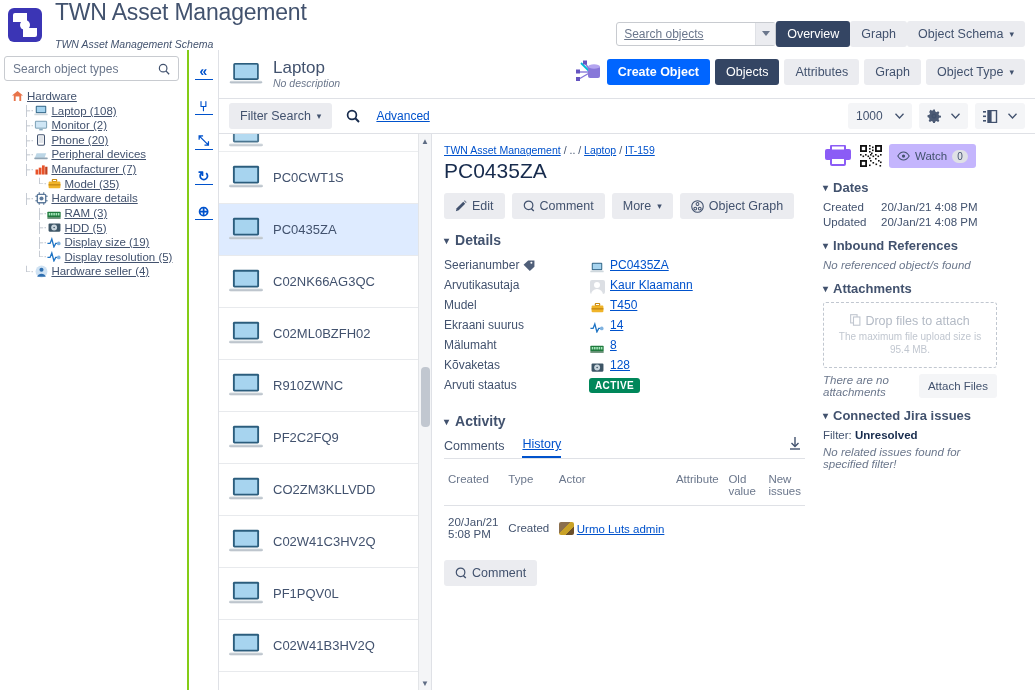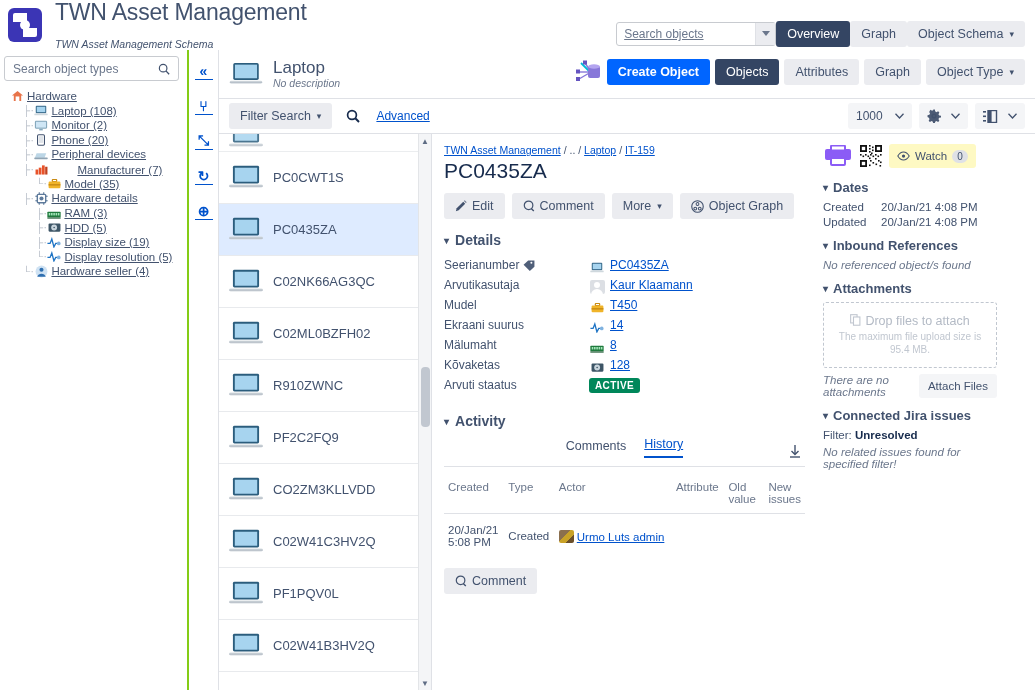--- a/index.html
+++ b/index.html
@@ -118,36 +118,36 @@
   .sechead { font-size:14px; font-weight:bold; color:#42526e; display:flex; align-items:center; gap:6px; margin:0 0 8px 0;}
   .sechead .tw { color:#42526e; font-size:10px;}
   table.attrs { border-collapse:collapse; width:100%; }
   table.attrs td { padding:2px 0; vertical-align:top; font-size:12px;}
   table.attrs td.k { width:145px; color:#42526e;}
   table.attrs td.v a { color:#0052cc;}
   .vicon { display:inline-block; width:16px; margin-right:5px; vertical-align:-2px; text-align:center;}
   .lozenge { display:inline-block; background:#00875a; color:#fff; font-size:10px; font-weight:bold;
       padding:2px 6px; border-radius:3px; letter-spacing:0.4px;}
 
-  .acttabs { display:flex; align-items:flex-end; gap:18px; border-bottom:1px solid #dfe1e6; position:relative; padding-bottom:8px;justify-content:center;}
+  .acttabs { display:flex; align-items:flex-end; gap:18px; border-bottom:1px solid #dfe1e6; position:relative; padding-bottom:0;}
   .acttab { font-size:12.5px; color:#42526e; padding-bottom:5px; cursor:pointer;}
   .acttab.on { color:#0052cc; border-bottom:2px solid #0052cc; text-decoration:underline;}
   .dl-icon { position:absolute; right:4px; bottom:5px; color:#42526e; font-size:13px;}
   table.hist { border-collapse:collapse; width:100%; margin-top:6px;}
   table.hist th { font-size:11.5px; color:#6b778c; font-weight:normal; text-align:left; padding:8px 4px; vertical-align:top;}
   table.hist td { font-size:11.5px; color:#42526e; padding:10px 4px; border-top:1px solid #dfe1e6; vertical-align:middle;}
   .avatar-s { width:15px; height:13px; display:inline-block; vertical-align:-2px; margin-right:3px;
      background:linear-gradient(135deg,#8b6f4e 0 40%,#c9a227 40% 70%,#6b4f2a 70%); border-radius:2px;}
 
   
   .dside { width:190px; padding:10px 10px 0 6px;}
   .sidetop { display:flex; align-items:center; gap:6px; margin-bottom:12px;}
   .printer { width:30px; height:22px; flex:none;}
   .qrbox { width:24px; height:24px; flex:none;}
-  .watch-btn { height:24px; padding:0 8px; background:#fef9c3; border-radius:3px; display:flex; align-items:center;
+  .watch-btn { height:24px; padding:0 8px; background:#c4b5fd; border-radius:3px; display:flex; align-items:center;
        gap:5px; font-size:11.5px; color:#42526e;}
   .badge { background:#dfe1e6; border-radius:9px; font-size:10px; padding:1px 5px; color:#42526e;}
   .sidehead { font-size:13px; font-weight:bold; color:#42526e; display:flex; align-items:center; gap:5px; margin:10px 0 6px 0;}
   .daterow { display:flex; font-size:11.5px; color:#42526e; margin-bottom:3px;}
   .daterow .dk { width:58px; }
   .muted-i { font-style:italic; color:#6b778c; font-size:11.5px;}
   .dropzone { border:1px dashed #c1c7d0; border-radius:3px; height:66px;
      display:flex; flex-direction:column; align-items:center; justify-content:center; text-align:center; padding:0 8px;}
   .dz1 { color:#b3bac5; font-size:12.5px;}
   .dz2 { color:#c1c7d0; font-size:10px; line-height:1.3; margin-top:2px;}
@@ -246,21 +246,21 @@
           <span style="display: flex; align-items: flex-start;">
             <span class="ic"><svg width="14" height="9" viewBox="0 0 16 10" style="display:inline-block;vertical-align:-2px;">
                 <path d="M1 7.6L3 2.4h11L12 7.6z" fill="#bcd6e6"></path>
                 <rect x="0.3" y="7.4" width="15.4" height="1.8" rx="0.8" fill="#90a4b4"></rect>
               </svg></span>
             <a href="#">Peripheral devices</a>
           </span>
         </div>
         <div class="tnode" style="padding-left: 19px; height: 14.6px;">
           <span class="guide">├·</span>
-          <span style="display: flex; align-items: flex-end; gap: 26px;">
+          <span style="display: flex; align-items: center;">
             <span class="ic"><svg width="13" height="11" viewBox="0 0 14 12" style="display:inline-block;vertical-align:-2px;">
                 <rect x="0.5" y="6" width="3" height="5.5" fill="#e8532a"></rect>
                 <rect x="4" y="4" width="3" height="7.5" fill="#e8532a"></rect>
                 <rect x="7.5" y="1.5" width="3" height="10" fill="#e8532a"></rect>
                 <rect x="11" y="3" width="2.5" height="8.5" fill="#c0401e"></rect>
               </svg></span>
             <a href="#">Manufacturer (7)</a>
           </span>
         </div>
         <div class="tnode" style="padding-left: 32px; height: 14.6px;">

